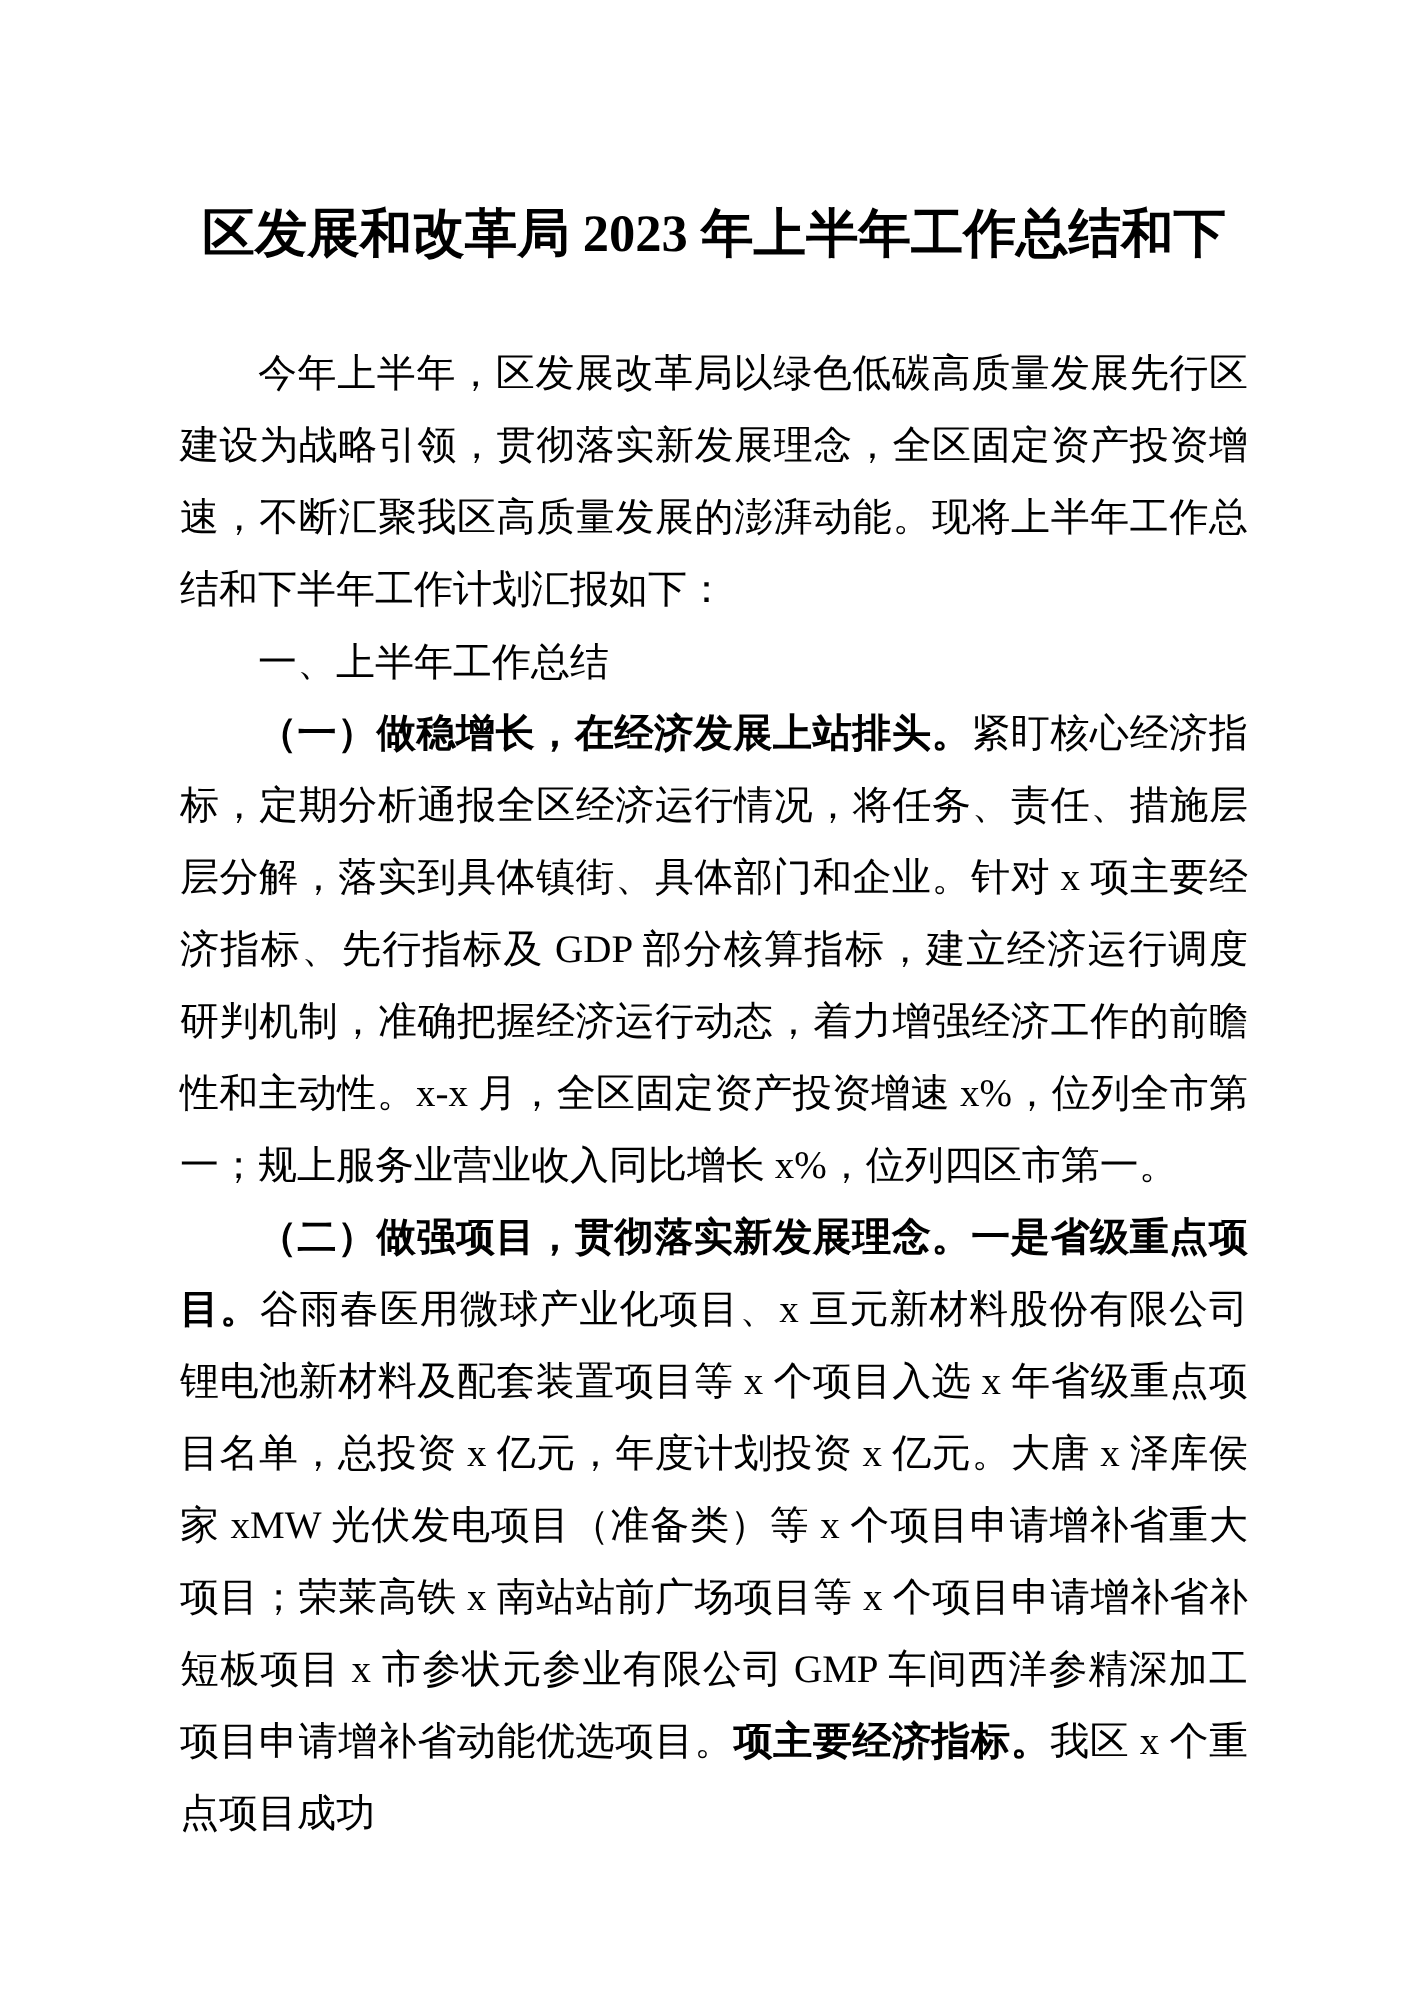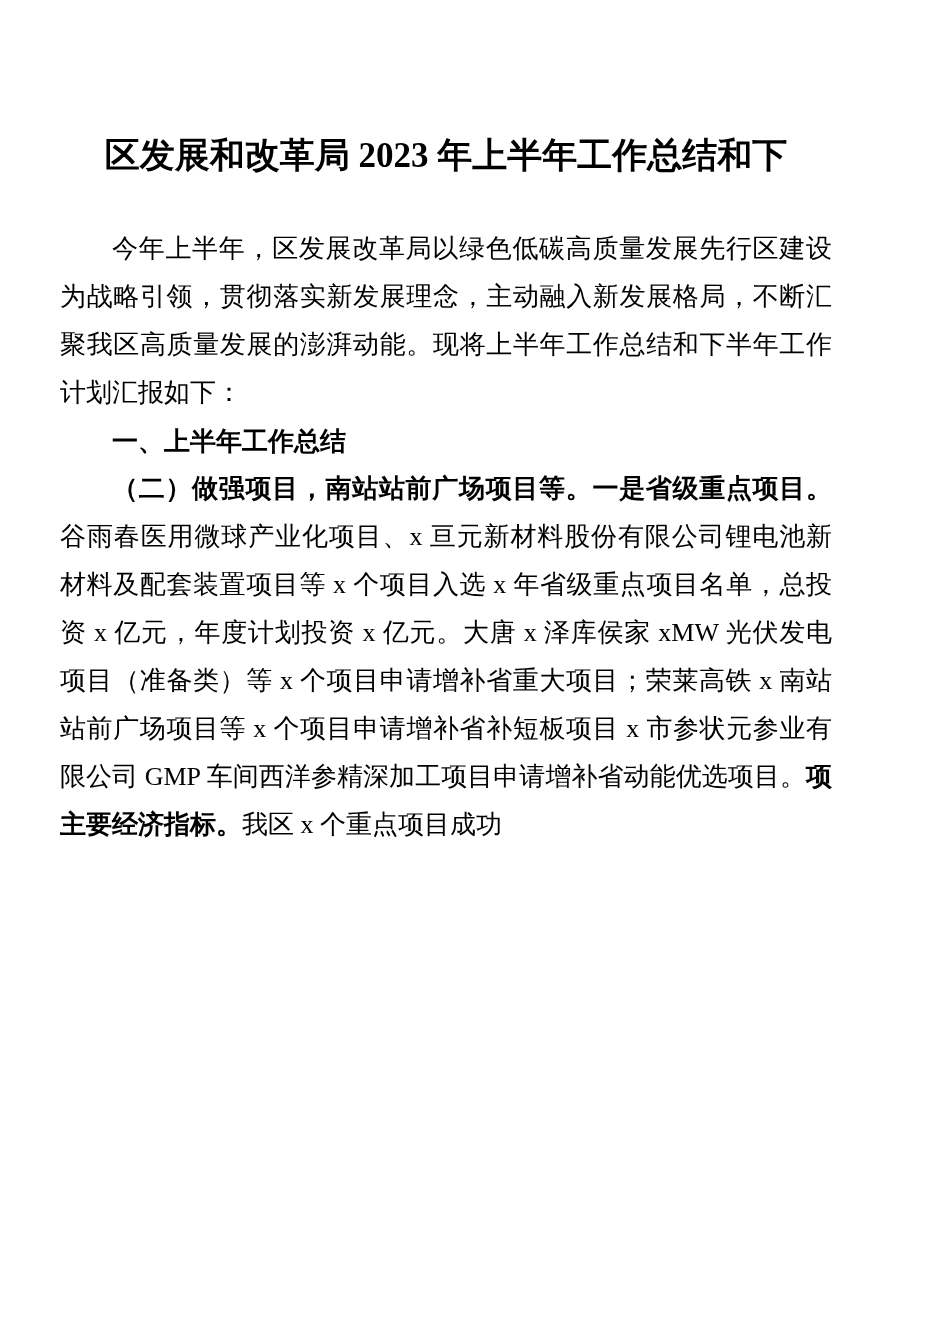--- a/index.html
+++ b/index.html
@@ -6,21 +6,21 @@
   html, body { background: #ffffff; }
   body {
     width: 950px;
     font-family: "Liberation Serif", "DejaVu Serif", serif;
   }
   .page {
     width: 950px;
     height: 1344px;
     background: #ffffff;
     color: #000000;
-    padding: 130px 118px 40px 60px;
+    padding: 130px 118px 40px 120px;
     overflow: hidden;
   }
   .title {
     font-family: "Liberation Serif", "DejaVu Serif", serif;
     font-size: 35px;
     font-weight: bold;
     text-align: center;
     line-height: 1.5;
     margin-bottom: 42px;
     color: #000000;
@@ -32,40 +32,41 @@
     text-align: justify;
     color: #000000;
   }
   .para {
     text-indent: 2em;
   }
   .heading {
     font-family: "Liberation Sans", "DejaVu Sans", sans-serif;
     font-size: 26px;
     line-height: 48px;
-    font-weight: bold;
+    font-weight: normal;
     text-indent: 2em;
   }
   .lead, .sublead {
     font-weight: bold;
   }
 </style>
 </head>
 <body>
 
 <div class="page">
 
   <h1 class="title">
     <span class="title-line">区发展和改革局 2023 年上半年工作总结和下</span>
   </h1>
 
   <div class="body-text">
 
-    <p class="para">今年上半年，区发展改革局以绿色低碳高质量发展先行区建设为战略引领，贯彻落实新发展理念，主动融入新发展格局，不断汇聚我区高质量发展的澎湃动能。现将上半年工作总结和下半年工作计划汇报如下：</p>
+    <p class="para">今年上半年，区发展改革局以绿色低碳高质量发展先行区建设为战略引领，贯彻落实新发展理念，全区固定资产投资增速，不断汇聚我区高质量发展的澎湃动能。现将上半年工作总结和下半年工作计划汇报如下：</p>
 
     <h2 class="heading">一、上半年工作总结</h2>
 
+    <p class="para"><span class="lead">（一）做稳增长，在经济发展上站排头。</span><span>紧盯核心经济指标，定期分析通报全区经济运行情况，将任务、责任、措施层层分解，落实到具体镇街、具体部门和企业。针对 x 项主要经济指标、先行指标及 GDP 部分核算指标，建立经济运行调度研判机制，准确把握经济运行动态，着力增强经济工作的前瞻性和主动性。x-x 月，全区固定资产投资增速 x%，位列全市第一；规上服务业营业收入同比增长 x%，位列四区市第一。</span></p>
 
-    <p class="para"><span class="lead">（二）做强项目，南站站前广场项目等。</span><span class="sublead">一是省级重点项目。</span><span>谷雨春医用微球产业化项目、x 亘元新材料股份有限公司锂电池新材料及配套装置项目等 x 个项目入选 x 年省级重点项目名单，总投资 x 亿元，年度计划投资 x 亿元。大唐 x 泽库侯家 xMW 光伏发电项目（准备类）等 x 个项目申请增补省重大项目；荣莱高铁 x 南站站前广场项目等 x 个项目申请增补省补短板项目 x 市参状元参业有限公司 GMP 车间西洋参精深加工项目申请增补省动能优选项目。</span><span class="sublead">项主要经济指标。</span><span>我区 x 个重点项目成功</span></p>
+    <p class="para"><span class="lead">（二）做强项目，贯彻落实新发展理念。</span><span class="sublead">一是省级重点项目。</span><span>谷雨春医用微球产业化项目、x 亘元新材料股份有限公司锂电池新材料及配套装置项目等 x 个项目入选 x 年省级重点项目名单，总投资 x 亿元，年度计划投资 x 亿元。大唐 x 泽库侯家 xMW 光伏发电项目（准备类）等 x 个项目申请增补省重大项目；荣莱高铁 x 南站站前广场项目等 x 个项目申请增补省补短板项目 x 市参状元参业有限公司 GMP 车间西洋参精深加工项目申请增补省动能优选项目。</span><span class="sublead">项主要经济指标。</span><span>我区 x 个重点项目成功</span></p>
 
   </div>
 
 </div>
 
 </body></html>

